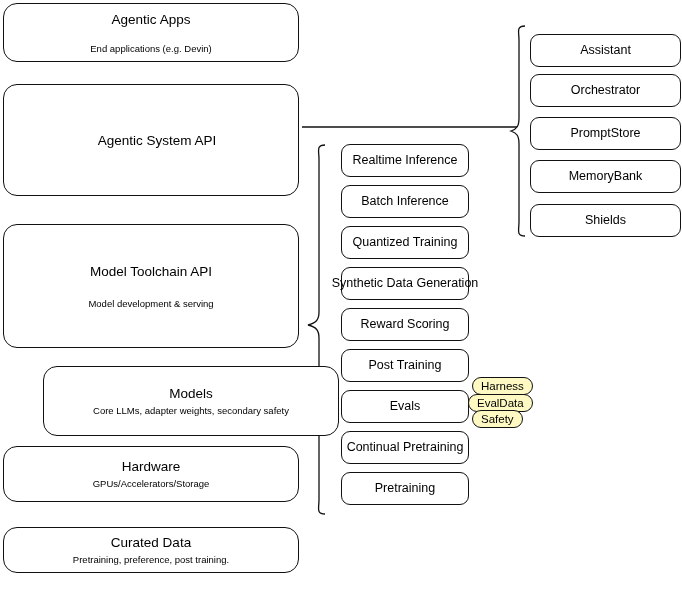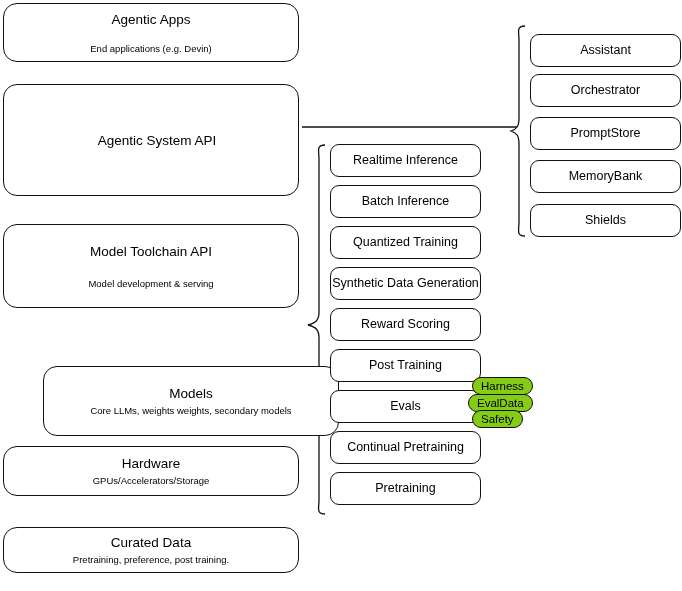--- a/index.html
+++ b/index.html
@@ -46,22 +46,22 @@
     white-space: nowrap;
   }
   
   .layer {
     left: 3px;
     width: 296px;
     border-radius: 14px;
   }
   
   .cap {
-    left: 330px;
-    width: 151px;
+    left: 341px;
+    width: 128px;
     height: 33px;
     border-radius: 9px;
   }
   .cap .title {
     font-size: 12.5px;
     line-height: 15px;
   }
   
   .comp {
     left: 530px;
@@ -70,21 +70,21 @@
     border-radius: 9px;
   }
   .comp .title {
     font-size: 12.5px;
     line-height: 15px;
   }
   
   .pill {
     position: absolute;
     box-sizing: border-box;
-    background: #84cc16;
+    background: #fef9c3;
     border: 1.4px solid #111111;
     border-radius: 999px;
     height: 18px;
     display: flex;
     align-items: center;
     justify-content: center;
     font-size: 11.5px;
     line-height: 12px;
     white-space: nowrap;
     padding: 0 8px;
@@ -131,31 +131,31 @@
 
   <div class="node layer" style="top:3px;height:59px;gap:12px;">
     <div class="title">Agentic Apps</div>
     <div class="subtitle">End applications (e.g. Devin)</div>
   </div>
 
   <div class="node layer" style="top:84px;height:112px;padding-left:18px;">
     <div class="title">Agentic System API</div>
   </div>
 
-  <div class="node layer" style="top:224px;height:84px;gap:15px;">
+  <div class="node layer" style="top:224px;height:124px;gap:15px;">
     <div class="title">Model Toolchain API</div>
     <div class="subtitle">Model development &amp; serving</div>
   </div>
 
   <div class="node layer" style="top:366px;height:70px;margin-left:40px;">
     <div class="title">Models</div>
-    <div class="subtitle">Core LLMs, weights weights, secondary models</div>
-  </div>
-
-  <div class="node layer" style="top:446px;height:50px;">
+    <div class="subtitle">Core LLMs, adapter weights, secondary safety</div>
+  </div>
+
+  <div class="node layer" style="top:446px;height:56px;">
     <div class="title">Hardware</div>
     <div class="subtitle">GPUs/Accelerators/Storage</div>
   </div>
 
   <div class="node layer" style="top:527px;height:46px;">
     <div class="title">Curated Data</div>
     <div class="subtitle">Pretraining, preference, post training.</div>
   </div>
 
   <div class="node cap" style="top:144px;">

